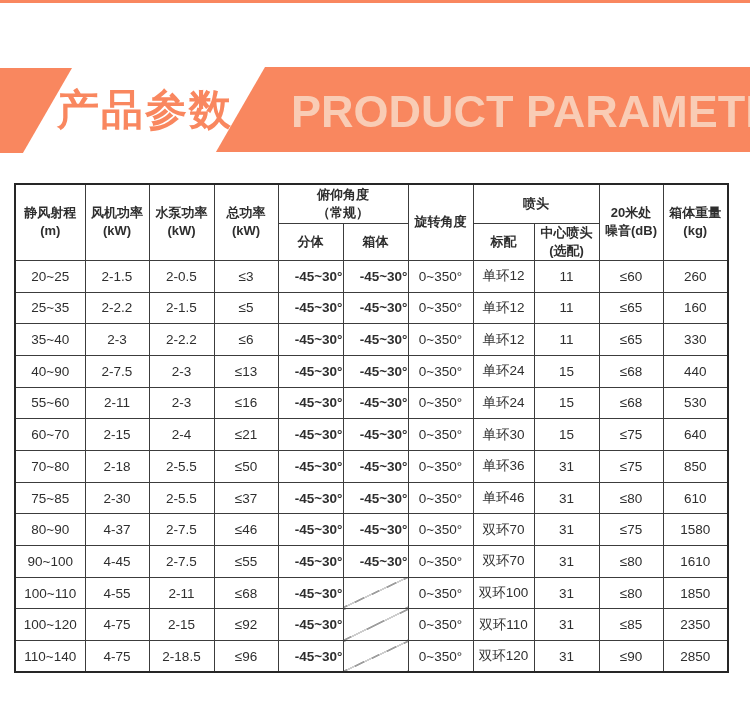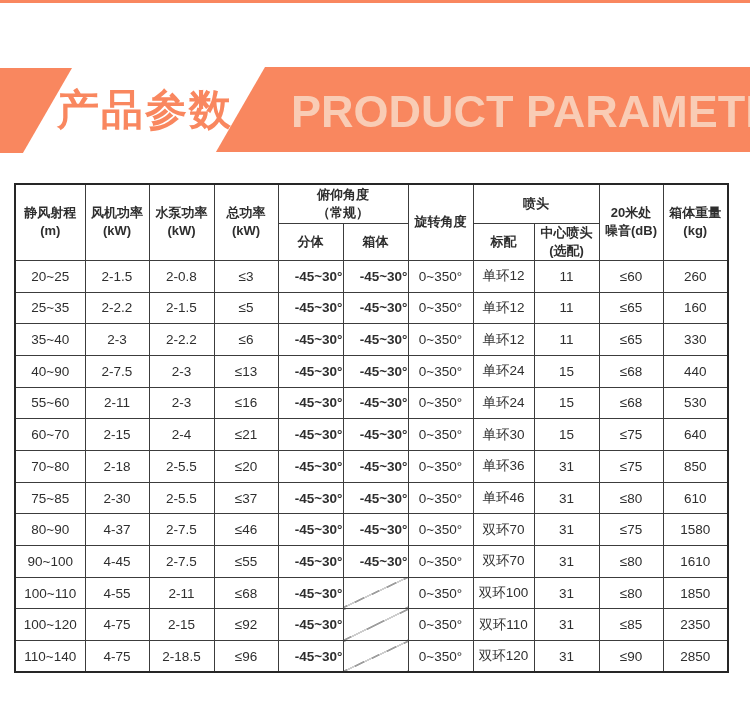--- a/index.html
+++ b/index.html
@@ -104,21 +104,21 @@
         <th>箱体</th>
         <th>标配</th>
         <th>中心喷头
 (选配)</th>
       </tr>
     </thead>
     <tbody>
         <tr>
           <td>20~25</td>
           <td>2-1.5</td>
-          <td>2-0.8</td>
+          <td>2-0.5</td>
           <td>≤3</td>
           <td class="bold">-45~30°</td>
           <td class="bold">-45~30°</td>
           <td>0~350°</td>
           <td>单环12</td>
           <td>11</td>
           <td>≤60</td>
           <td>260</td>
         </tr>
         <tr>
@@ -183,21 +183,21 @@
           <td>0~350°</td>
           <td>单环30</td>
           <td>15</td>
           <td>≤75</td>
           <td>640</td>
         </tr>
         <tr>
           <td>70~80</td>
           <td>2-18</td>
           <td>2-5.5</td>
-          <td>≤20</td>
+          <td>≤50</td>
           <td class="bold">-45~30°</td>
           <td class="bold">-45~30°</td>
           <td>0~350°</td>
           <td>单环36</td>
           <td>31</td>
           <td>≤75</td>
           <td>850</td>
         </tr>
         <tr>
           <td>75~85</td>

